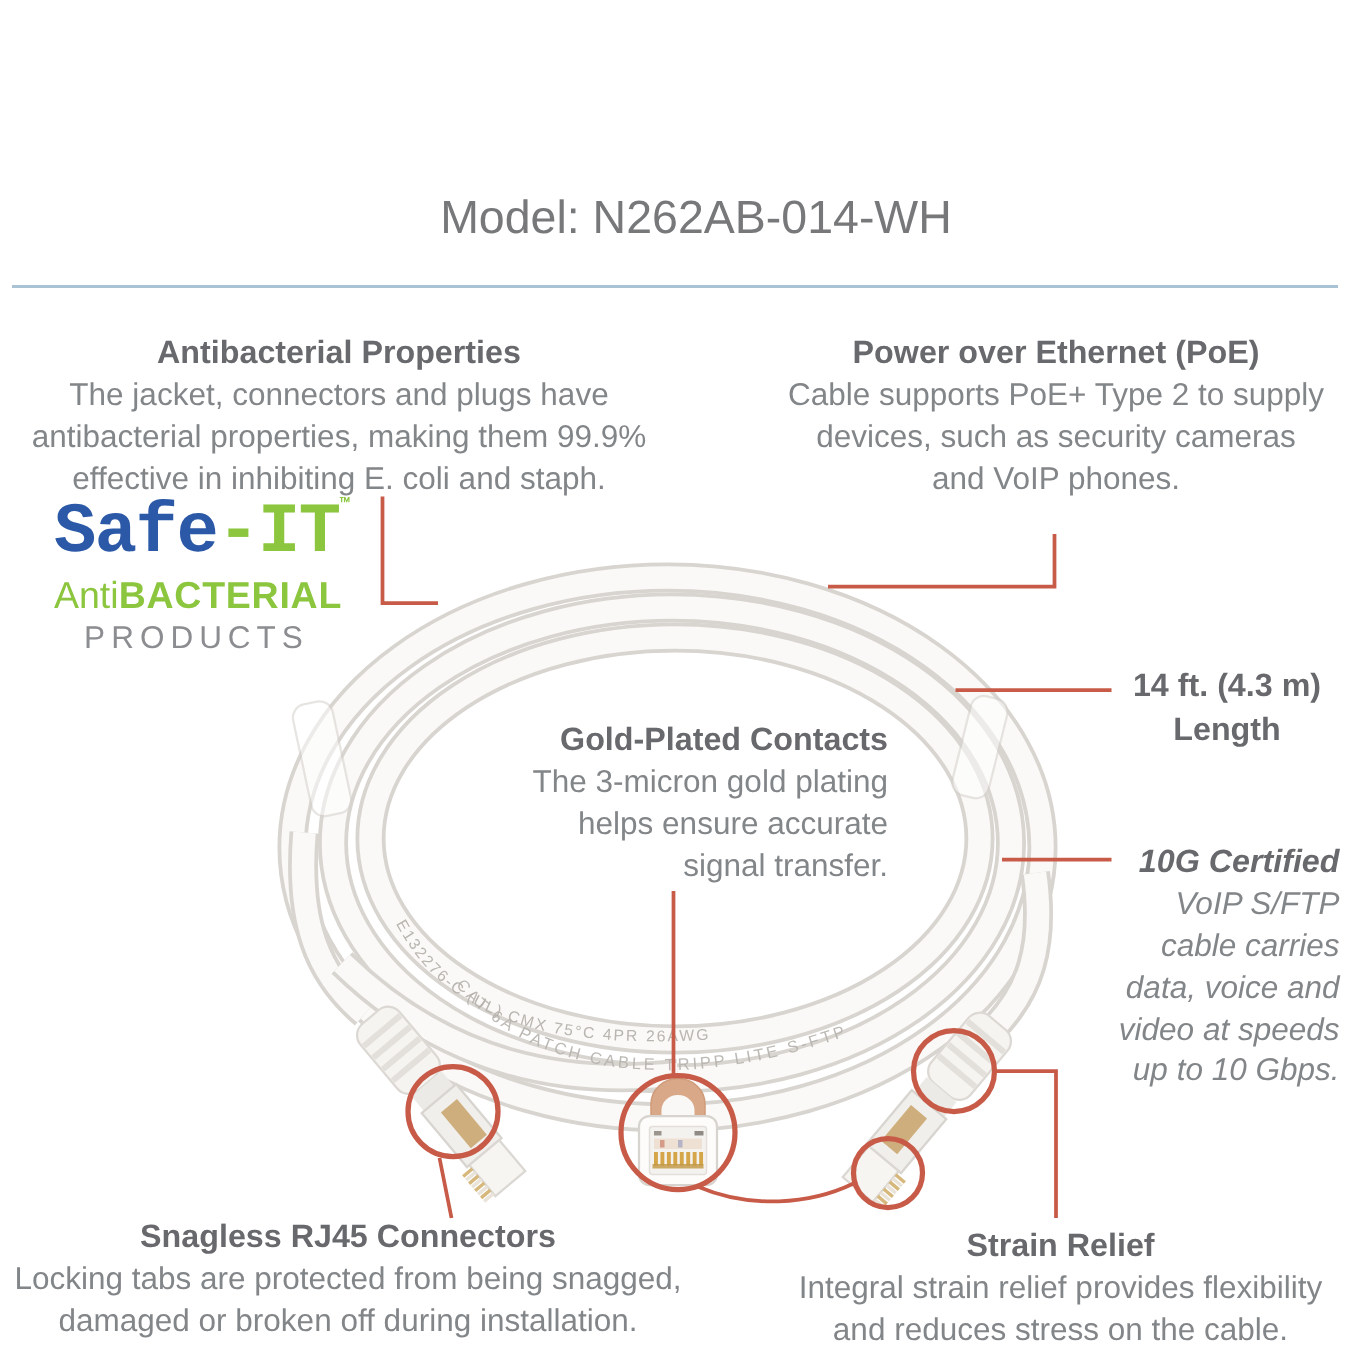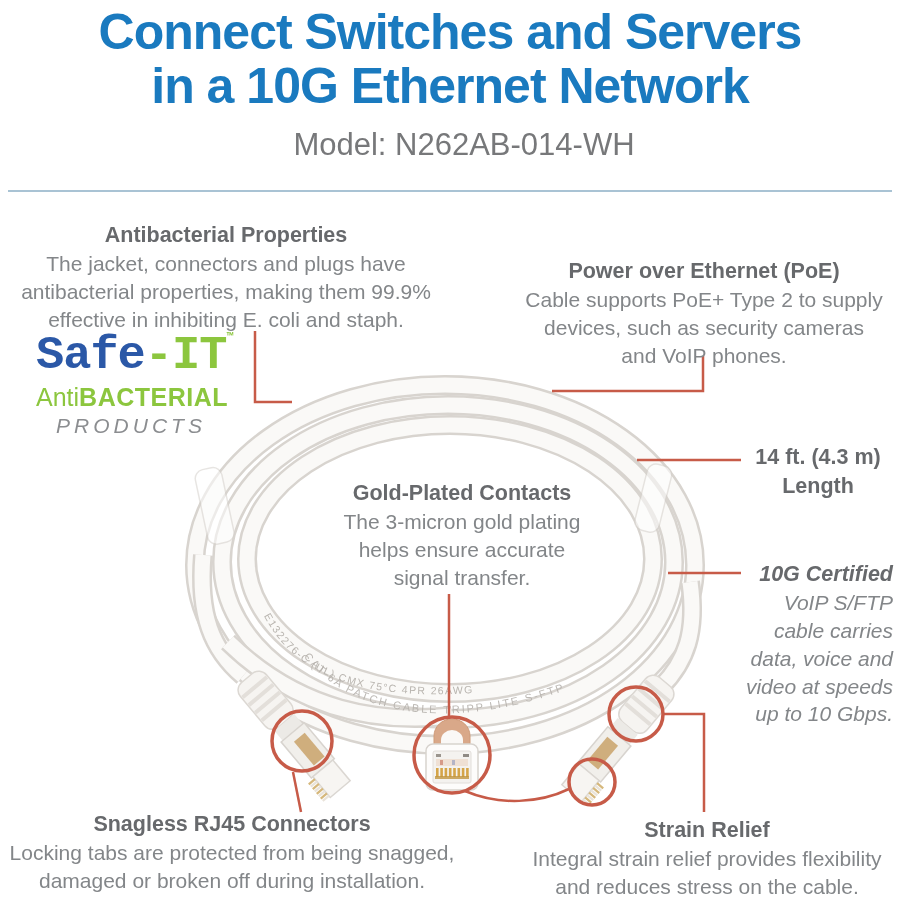--- a/index.html
+++ b/index.html
@@ -10,35 +10,35 @@
   .stage{position:absolute;inset:0;}
   .cable-svg{position:absolute;left:0;top:0;z-index:1;}
   .txt{z-index:2;}
   .title{top:6px;left:0;width:900px;color:#1a7abf;font-weight:bold;font-size:50px;
          line-height:1.07;letter-spacing:-1px;}
   .model{top:127px;left:0;width:900px;color:#77787a;font-size:31px;padding-left:14px;}
   .divider{top:190px;left:8px;width:884px;height:2px;background:#a9c3d4;}
   .heading{font-weight:bold;color:#67696c;font-size:21.5px;line-height:1.34;}
   .bline{color:#838689;font-size:21px;line-height:1.33;}
   .blk-antibact{left:0;top:221px;width:452px;}
-  .blk-poe{left:512px;top:221px;width:384px;margin-top:36px;}
-  .blk-gold{left:312px;top:479px;width:300px;}
+  .blk-poe{left:512px;top:221px;width:384px;}
+  .blk-gold{left:292px;top:479px;width:300px;text-align:right;}
   .blk-len{left:740px;top:443px;width:156px;}
   .blk-teng{left:733px;top:560px;width:160px;text-align:right;font-style:italic;}
   .blk-snag{left:6px;top:810px;width:452px;}
   .blk-strain{left:500px;top:816px;width:414px;}
   .logo{left:36px;top:332px;width:200px;z-index:2;}
   .logo-row1{font-size:47px;font-weight:bold;letter-spacing:-1px;line-height:1;white-space:nowrap;font-family:Liberation Mono, monospace;}
   .logo-safe{color:#2b58a7;}
   .logo-it{color:#8cc63e;}
   .logo-tm{color:#8cc63e;font-size:11px;font-weight:bold;vertical-align:28px;letter-spacing:0;}
   .logo-row2{font-size:25px;line-height:1.1;margin-top:5px;color:#8cc63e;white-space:nowrap;}
   .logo-anti{font-weight:normal;}
   .logo-bact{font-weight:bold;letter-spacing:0.5px;}
-  .logo-row3{font-size:21px;color:#8b8d90;letter-spacing:4px;margin-top:2px;text-align:center;width:190px;font-style:italic;}
+  .logo-row3{font-size:21px;color:#8b8d90;letter-spacing:4px;margin-top:2px;text-align:center;width:190px;}
 </style>
 </head>
 <body>
 
 <div class="stage">
 
   <svg class="cable-svg" width="900" height="900" viewBox="0 0 900 900">
     <defs>
       <path id="arc1" d="M 262,612 C 295,678 360,700 475,693" fill="none"></path>
       <path id="arc2" d="M 300,652 C 352,722 470,736 605,674" fill="none"></path>
@@ -148,24 +148,20 @@
       <path d="M664 714 H704 V812"></path>
       <path d="M293 772 L301 812"></path>
       <path d="M465 791 C 500 806 540 803 569 789"></path>
       <circle cx="302" cy="741" r="30" stroke-width="3.5"></circle>
       <circle cx="452" cy="755" r="38" stroke-width="3.5"></circle>
       <circle cx="592" cy="782" r="23" stroke-width="3.5"></circle>
       <circle cx="636" cy="714" r="27" stroke-width="3.5"></circle>
     </g>
   </svg>
 
-  <div class="abs txt title ctr">
-    <div>Connect Switches and Servers</div>
-    <div>in a 10G Ethernet Network</div>
-  </div>
   <div class="abs txt model ctr">Model: N262AB-014-WH</div>
   <div class="abs txt divider"></div>
 
   <div class="abs txt ctr blk-antibact">
     <div class="heading">Antibacterial Properties</div>
     <div class="bline">The jacket, connectors and plugs have</div>
     <div class="bline">antibacterial properties, making them 99.9%</div>
     <div class="bline">effective in inhibiting E. coli and staph.</div>
   </div>
 

